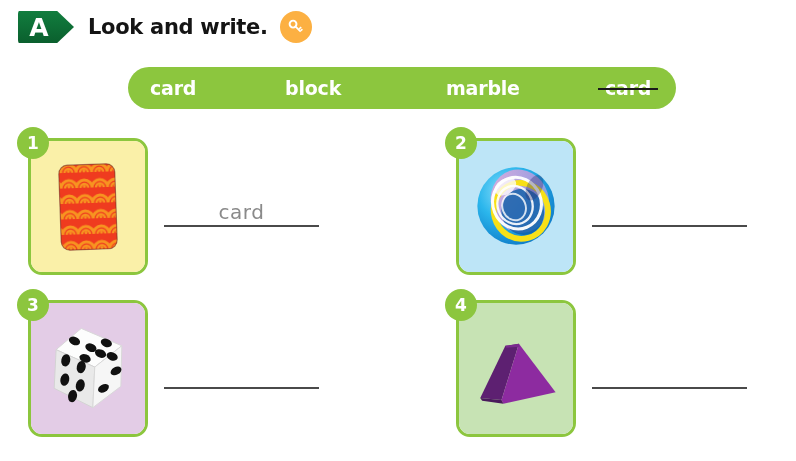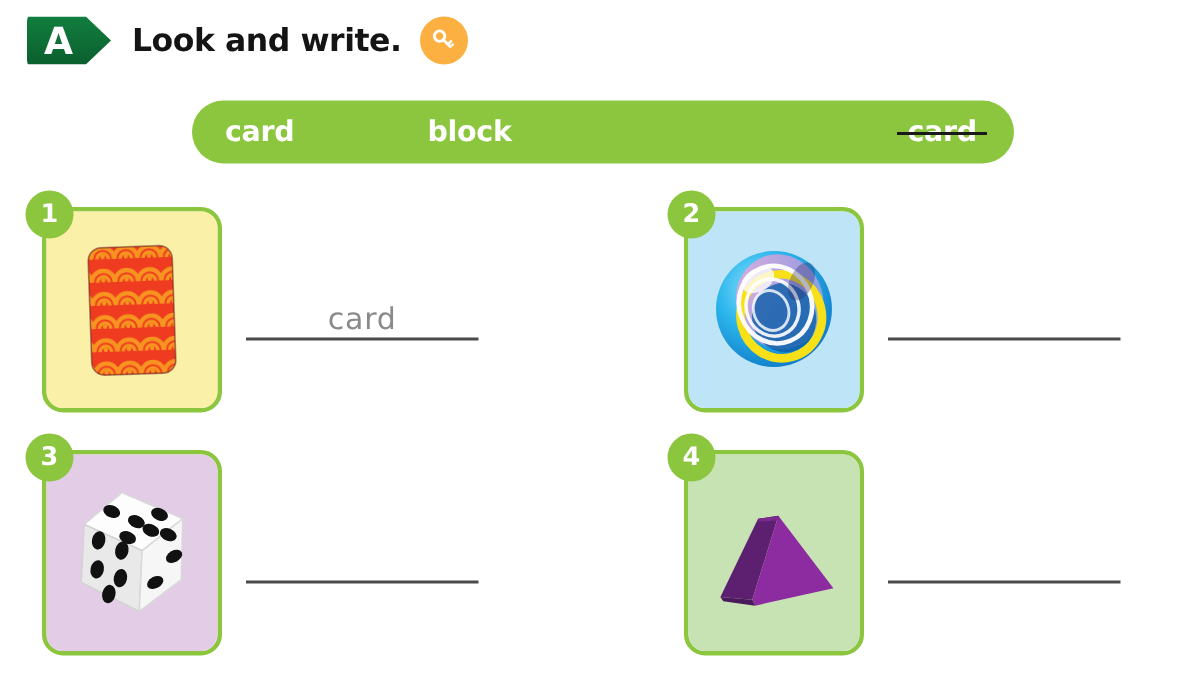--- a/index.html
+++ b/index.html
@@ -199,20 +199,21 @@
         <rect x="13.0" y="15.4" width="3.4" height="2.0" fill="#ffffff"></rect>
         <rect x="13.0" y="18.3" width="2.6" height="1.9" fill="#ffffff"></rect>
       </g>
     </svg>
   </div>
 </div>
 
 <div class="wordbank">
   <span class="word w1">card</span>
   <span class="word w2">block</span>
+  <span class="word w3">marble</span>
   <span class="word w4 struck">card</span>
 </div>
 
 <div class="item item-1">
   <div class="pic-card">
     <div class="num-badge">1</div>
     <div class="pic-inner" style="background:#faf0a8">
       <svg width="118" height="135" viewBox="0 0 118 135">
         <defs>
           <pattern id="arcs" width="16" height="16" patternUnits="userSpaceOnUse">

